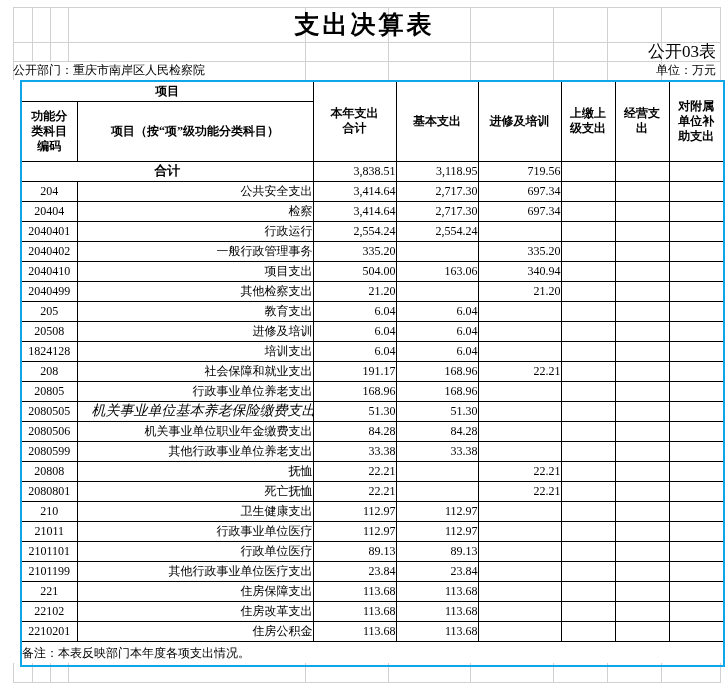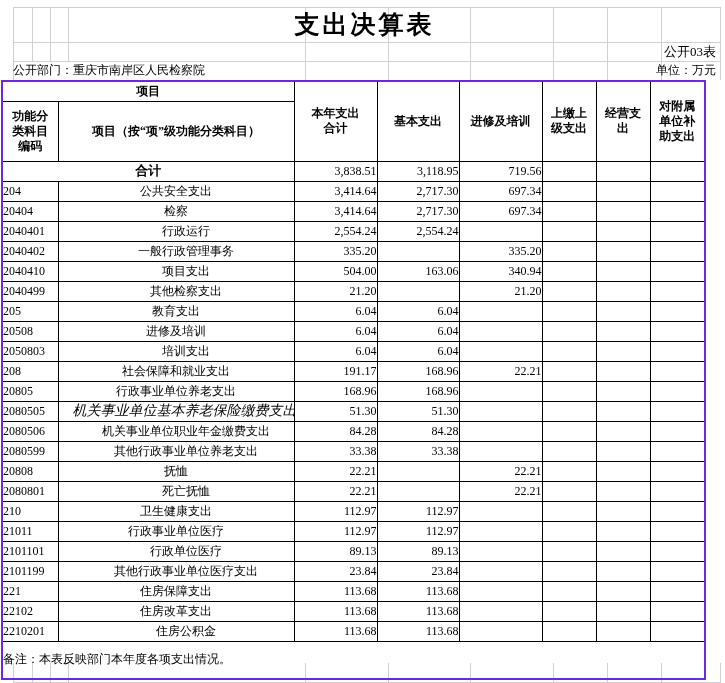--- a/index.html
+++ b/index.html
@@ -9,46 +9,46 @@
   }
   
   .gridline{position:absolute;background:#d0d0d0;}
   
   .page-title{
     position:absolute;left:13px;top:7px;width:703px;height:35px;line-height:35px;
     text-align:center;font-size:25px;font-weight:bold;letter-spacing:3px;
   }
   .right-line{
     position:absolute;left:13px;width:703px;height:19px;line-height:19px;
-    font-size:13px;text-align:right;
+    font-size:17px;text-align:right;
   }
   .meta-row{
     position:absolute;left:13px;top:61px;width:703px;height:28px;line-height:19px;
     font-size:12px;display:flex;justify-content:space-between;
   }
   
   table.main{
-    position:absolute;left:1px;top:80px;width:703px;
+    position:absolute;left:20px;top:80px;width:703px;
     border-collapse:collapse;table-layout:fixed;
-    border:2px solid #6d28d9;
+    border:2px solid #0ea5e9;
     padding-left:12px;
   }
   table.main th,table.main td{
     border:1px solid #000;padding:0;overflow:hidden;
   }
   table.main th{
     font-size:12px;font-weight:bold;text-align:center;vertical-align:middle;
     white-space:pre-line;line-height:15px;
   }
   tr.hrow1{height:20px;}
   tr.hrow2{height:60px;}
   tr.drow{height:20px;}
-  tr.notecell-row{height:38px;}
-  td.c-code{font-size:12px;text-align:left;padding-left:3px;}
-  td.c-name{font-size:12px;text-align:center;padding-left:4px;white-space:nowrap;}
+  tr.notecell-row{height:25px;}
+  td.c-code{font-size:12px;text-align:center;padding-left:3px;}
+  td.c-name{font-size:12px;text-align:right;padding-left:4px;white-space:nowrap;}
   td.c-name.ind{padding-left:20px;}
   td.c-name.small{font-size:14px;padding-left:14px;font-style:italic;}
   td.c-num{font-size:12px;text-align:right;padding-right:4px;}
   td.c-total{font-size:13px;font-weight:bold;text-align:center;}
   td.c-note{font-size:12px;text-align:left;padding-left:3px;}
 </style>
 </head>
 <body>
 
 <div id="gridlayer">
@@ -204,21 +204,21 @@
         <td class="c-code">20508</td>
         <td class="c-name">进修及培训</td>
         <td class="c-num">6.04</td>
         <td class="c-num">6.04</td>
         <td class="c-num"></td>
         <td class="c-num"></td>
         <td class="c-num"></td>
         <td class="c-num"></td>
       </tr>
       <tr class="drow">
-        <td class="c-code">2050803</td>
+        <td class="c-code">1824128</td>
         <td class="c-name ind">培训支出</td>
         <td class="c-num">6.04</td>
         <td class="c-num">6.04</td>
         <td class="c-num"></td>
         <td class="c-num"></td>
         <td class="c-num"></td>
         <td class="c-num"></td>
       </tr>
       <tr class="drow">
         <td class="c-code">208</td>

